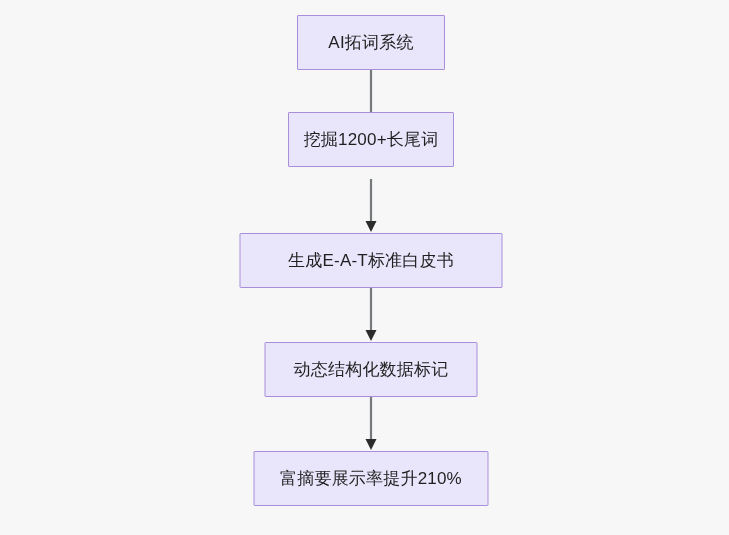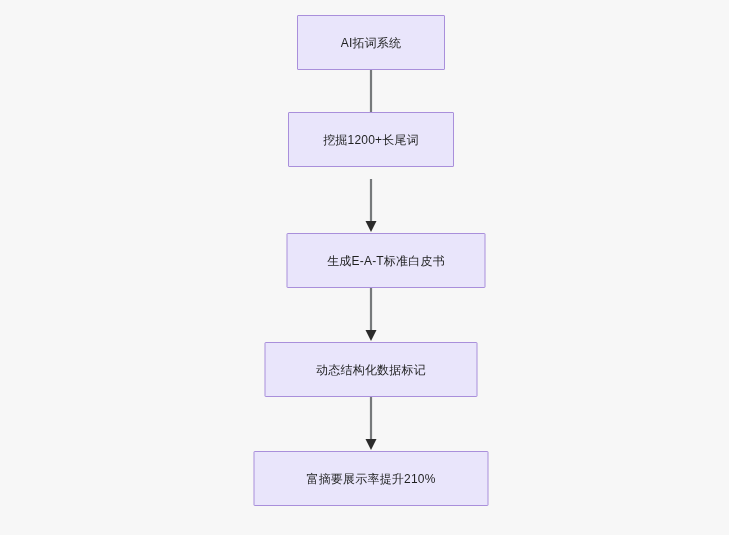--- a/index.html
+++ b/index.html
@@ -25,21 +25,21 @@
     display: flex;
     align-items: center;
     justify-content: center;
     height: 55px;
     background: #e9e5fb;
     border: 1.6px solid #a98fdb;
     border-radius: 1px;
     transform: translateX(-50%);
   }
   .node-label {
-    font-size: 12px;
+    font-size: 17px;
     line-height: 1;
     color: #1f2020;
     letter-spacing: 0.2px;
     white-space: nowrap;
     text-align: center;
   }
   .edge {
     position: absolute;
     transform: translateX(-50%);
     width: 14px;
@@ -83,21 +83,21 @@
   </div>
 
   <div class="node" style="left:371px; top:15px; width:148px;">
     <span class="node-label">AI拓词系统</span>
   </div>
 
   <div class="node" style="left:371px; top:112px; width:166px;">
     <span class="node-label">挖掘1200+长尾词</span>
   </div>
 
-  <div class="node" style="left:371px; top:233px; width:199px;margin-left:15px;">
+  <div class="node" style="left:371px; top:233px; width:263px;">
     <span class="node-label">生成E-A-T标准白皮书</span>
   </div>
 
   <div class="node" style="left:371px; top:342px; width:213px;justify-content:center;">
     <span class="node-label">动态结构化数据标记</span>
   </div>
 
   <div class="node" style="left:371px; top:451px; width:235px;">
     <span class="node-label">富摘要展示率提升210%</span>
   </div>

